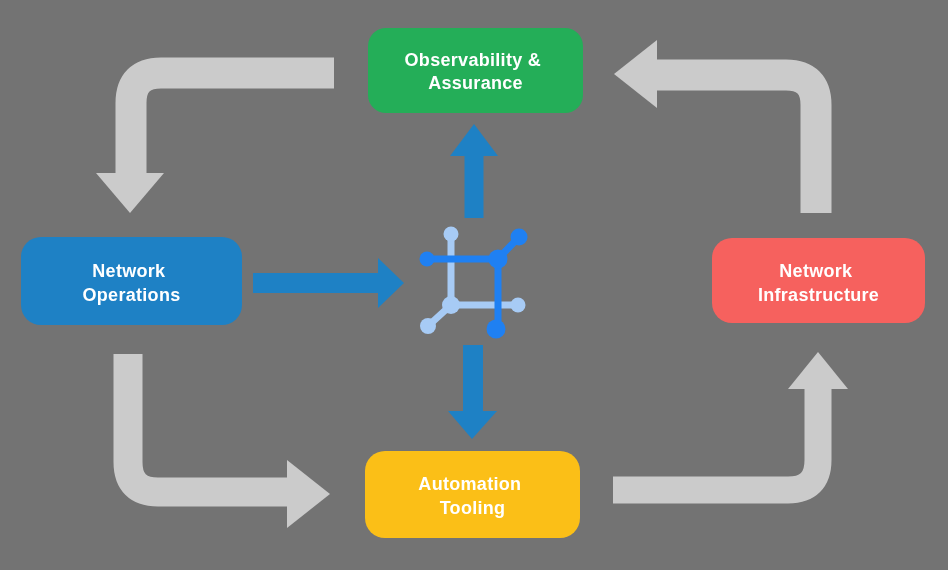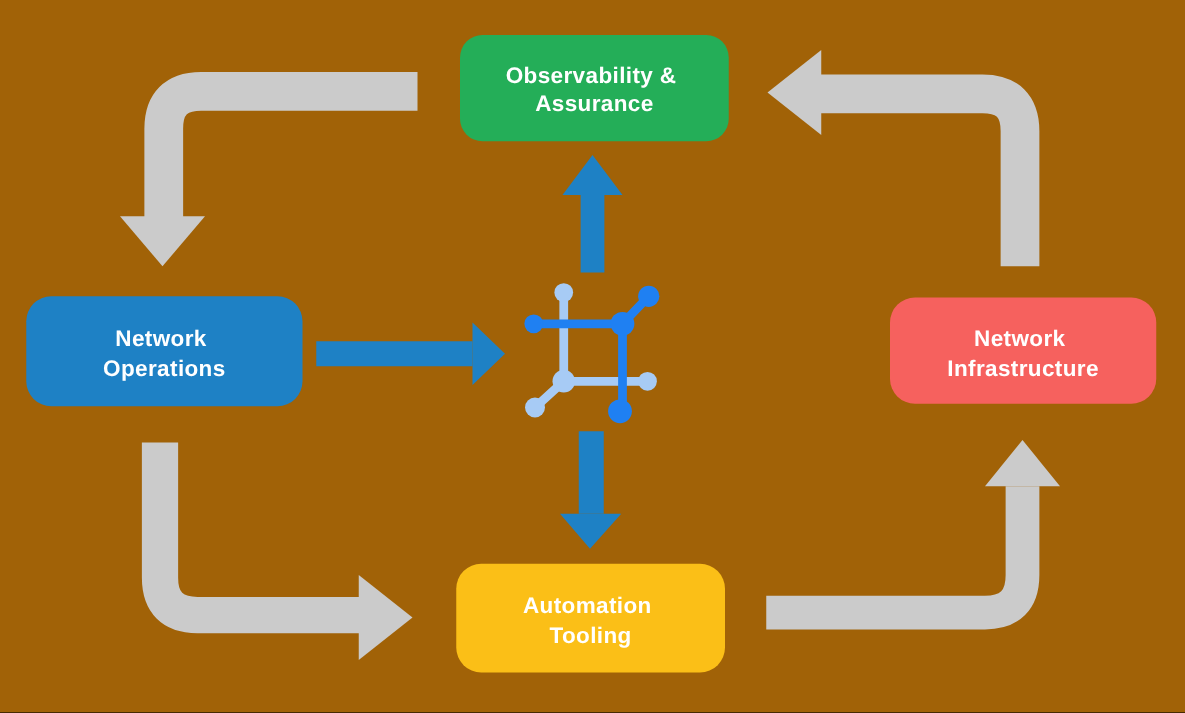--- a/index.html
+++ b/index.html
@@ -15,21 +15,21 @@
   .node-label {
     font-family: "Liberation Sans", sans-serif;
     font-weight: 600;
     font-size: 18px;
     letter-spacing: 0.3px;
   }
 </style>
 </head>
 <body>
 
-<div class="stage" style="background: #a16207;">
+<div class="stage" style="background: #737373;">
   <svg width="948" height="570" viewBox="0 0 948 570">
 
     <g>
       <path d="M334,73 L161,73 Q131,73 131,103 L131,174" fill="none" stroke-width="31" stroke="#CBCBCB"></path>
       <polygon points="96,173 164,173 130,213" fill="#CBCBCB"></polygon>
     </g>
 
     <g>
       <path d="M816,213 L816,105 Q816,75 786,75 L656,75" fill="none" stroke-width="31" stroke="#CBCBCB"></path>
       <polygon points="657,40 657,108 614,74" fill="#CBCBCB"></polygon>

